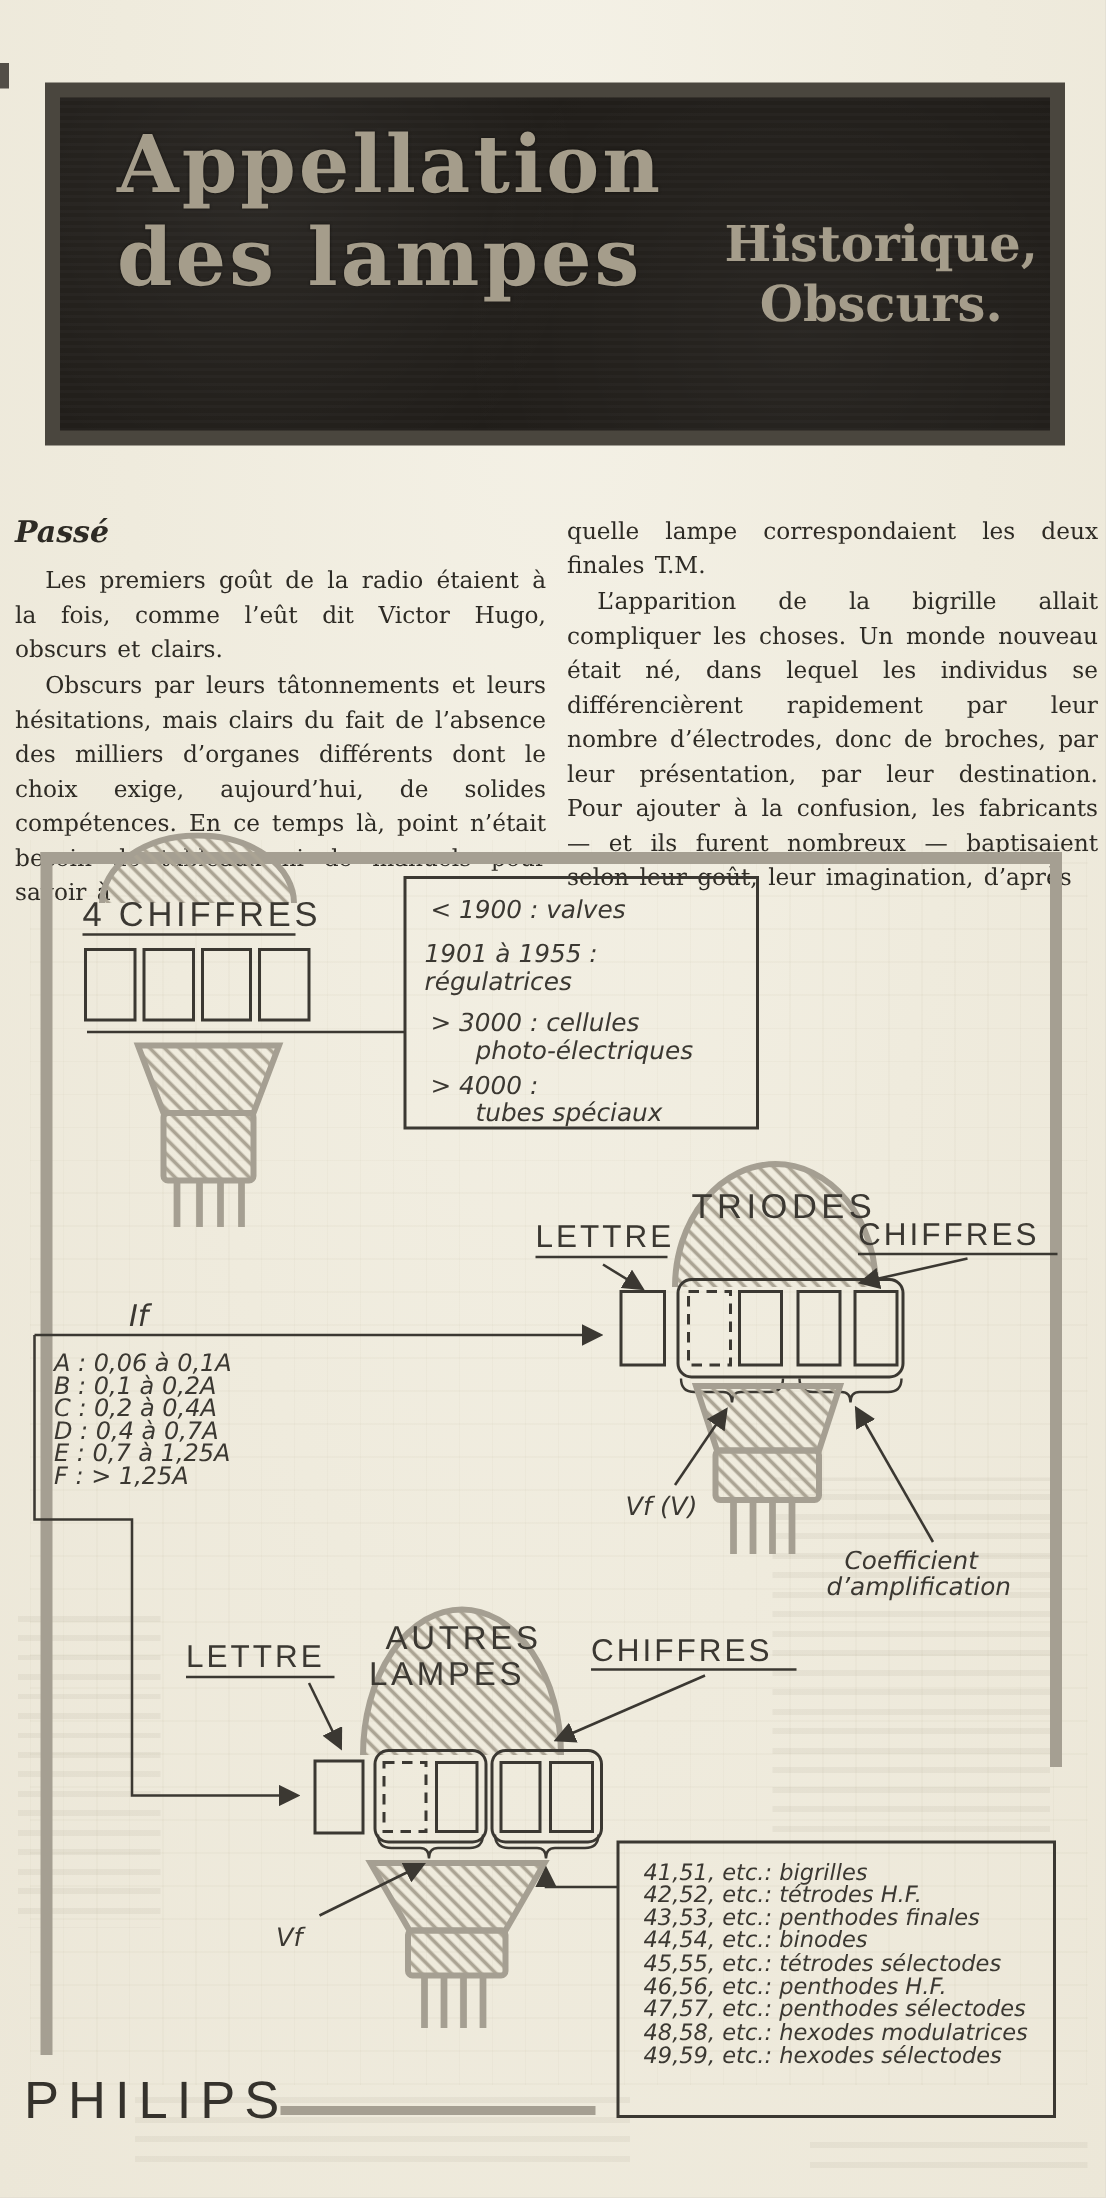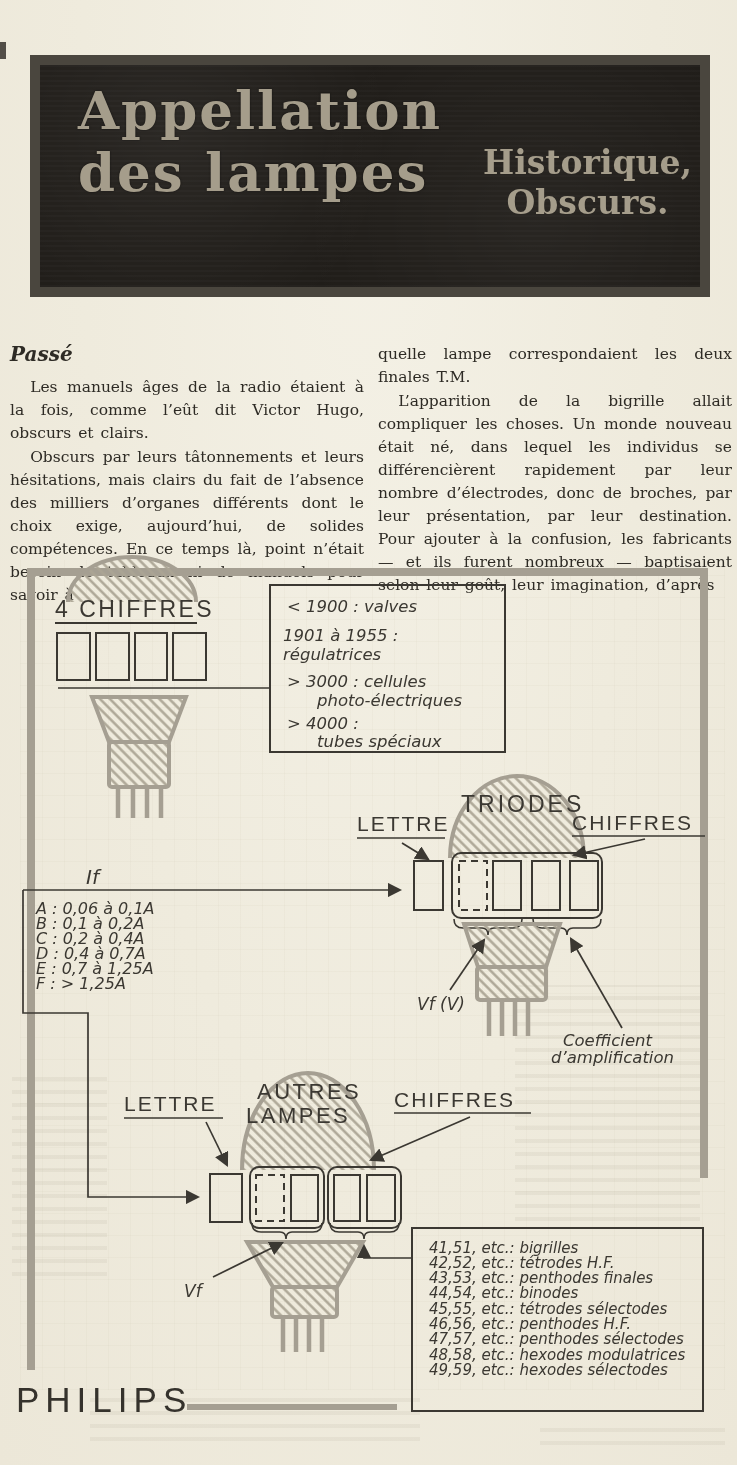--- a/index.html
+++ b/index.html
@@ -58,21 +58,21 @@
       <div class="banner-sub">
         <div>Historique,</div>
         <div>Obscurs.</div>
       </div>
     </div>
   </div>
 
   <div class="columns">
     <div class="col">
       <div class="col-heading">Passé</div>
-      <p>Les manuels âges de la radio étaient à la fois, comme l’eût dit Victor Hugo, obscurs et clairs.</p>
+      <p>Les premiers goût de la radio étaient à la fois, comme l’eût dit Victor Hugo, obscurs et clairs.</p>
       <p>Obscurs par leurs tâtonnements et leurs hésitations, mais clairs du fait de l’absence des milliers d’organes différents dont le choix exige, aujourd’hui, de solides compétences. En ce temps là, point n’était besoin de tableaux ni de manuels pour savoir à</p>
     </div>
     <div class="col">
       <p class="noindent">quelle lampe correspondaient les deux finales T.M.</p>
       <p>L’apparition de la bigrille allait compliquer les choses. Un monde nouveau était né, dans lequel les individus se différencièrent rapidement par leur nombre d’électrodes, donc de broches, par leur présentation, par leur destination. Pour ajouter à la confusion, les fabricants — et ils furent nombreux — baptisaient selon leur goût, leur imagination, d’après</p>
     </div>
   </div>
 
   <div class="grid"></div>
   <div class="bleed" style="left:515px;top:985px;width:185px;height:245px;"></div>

